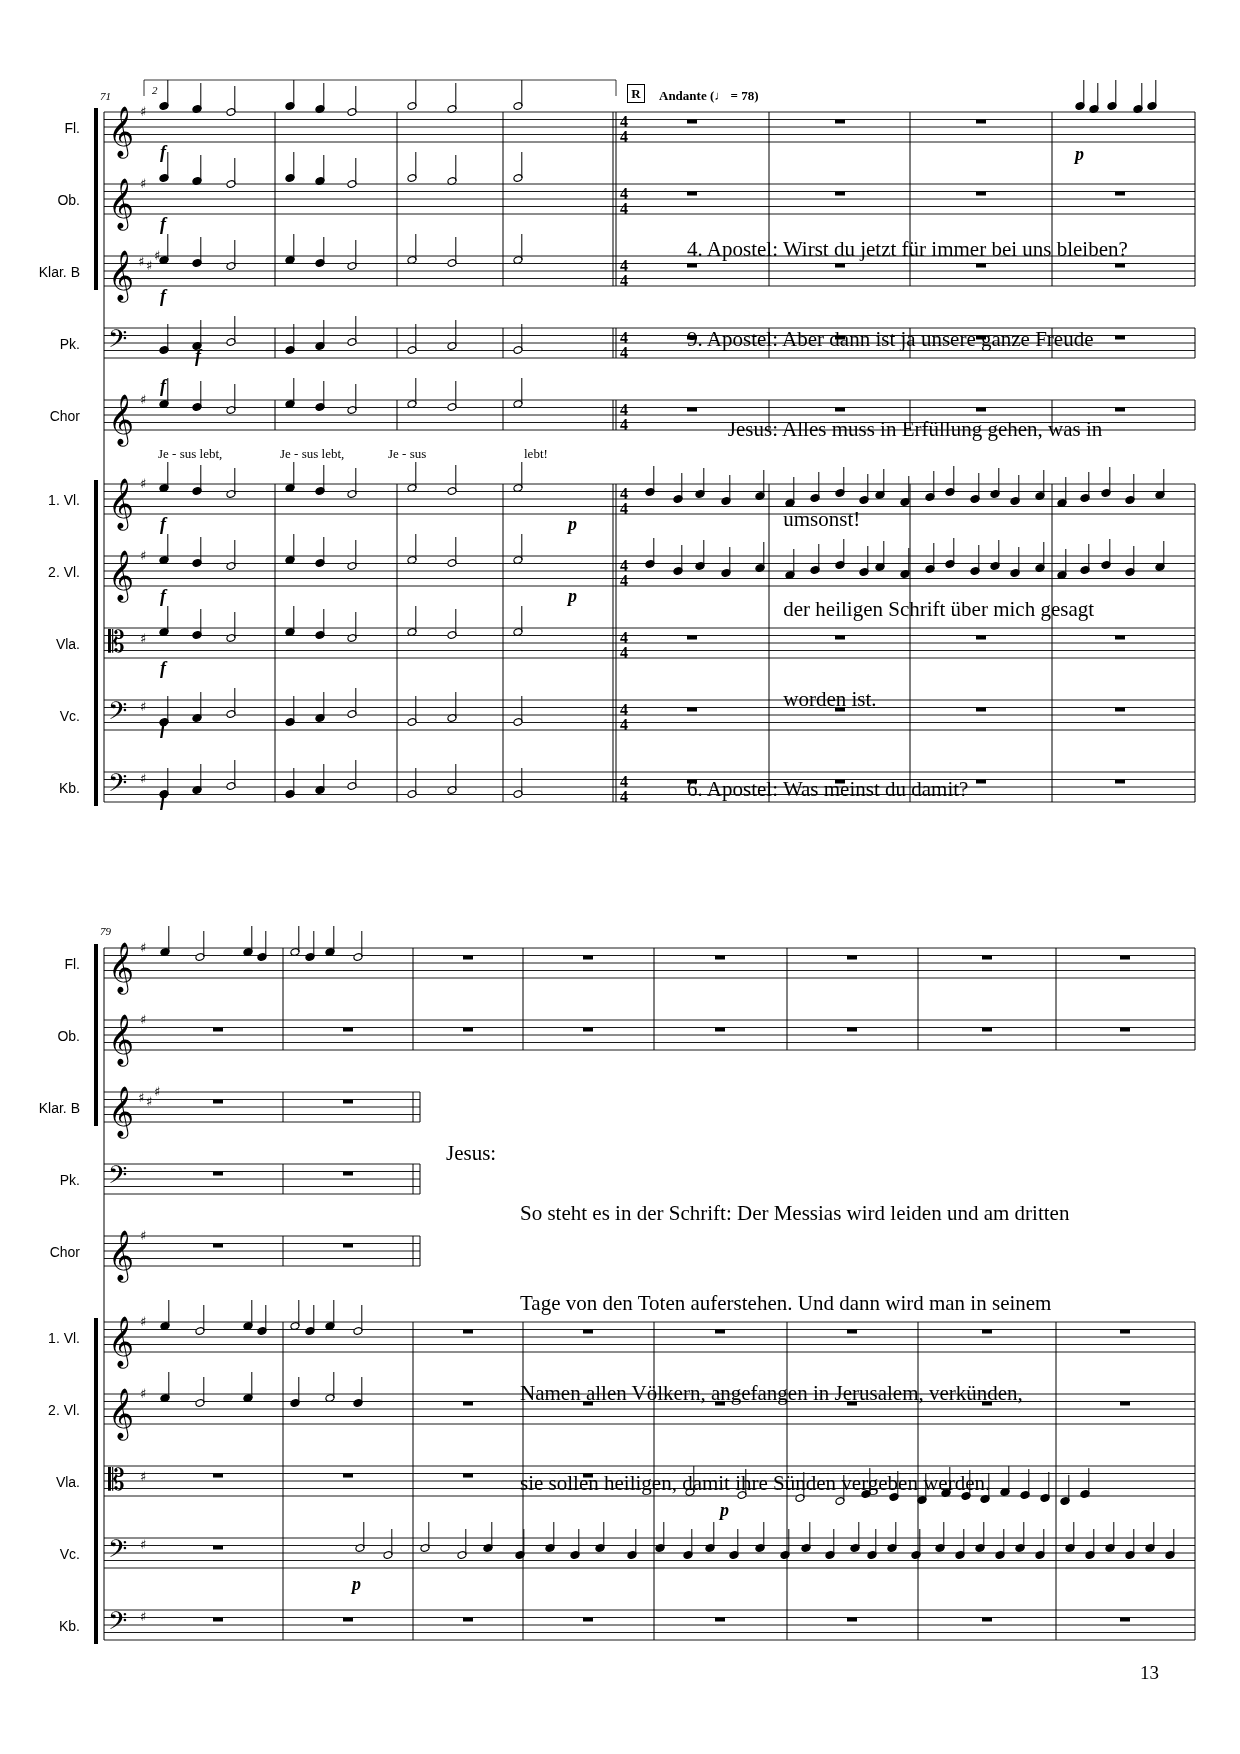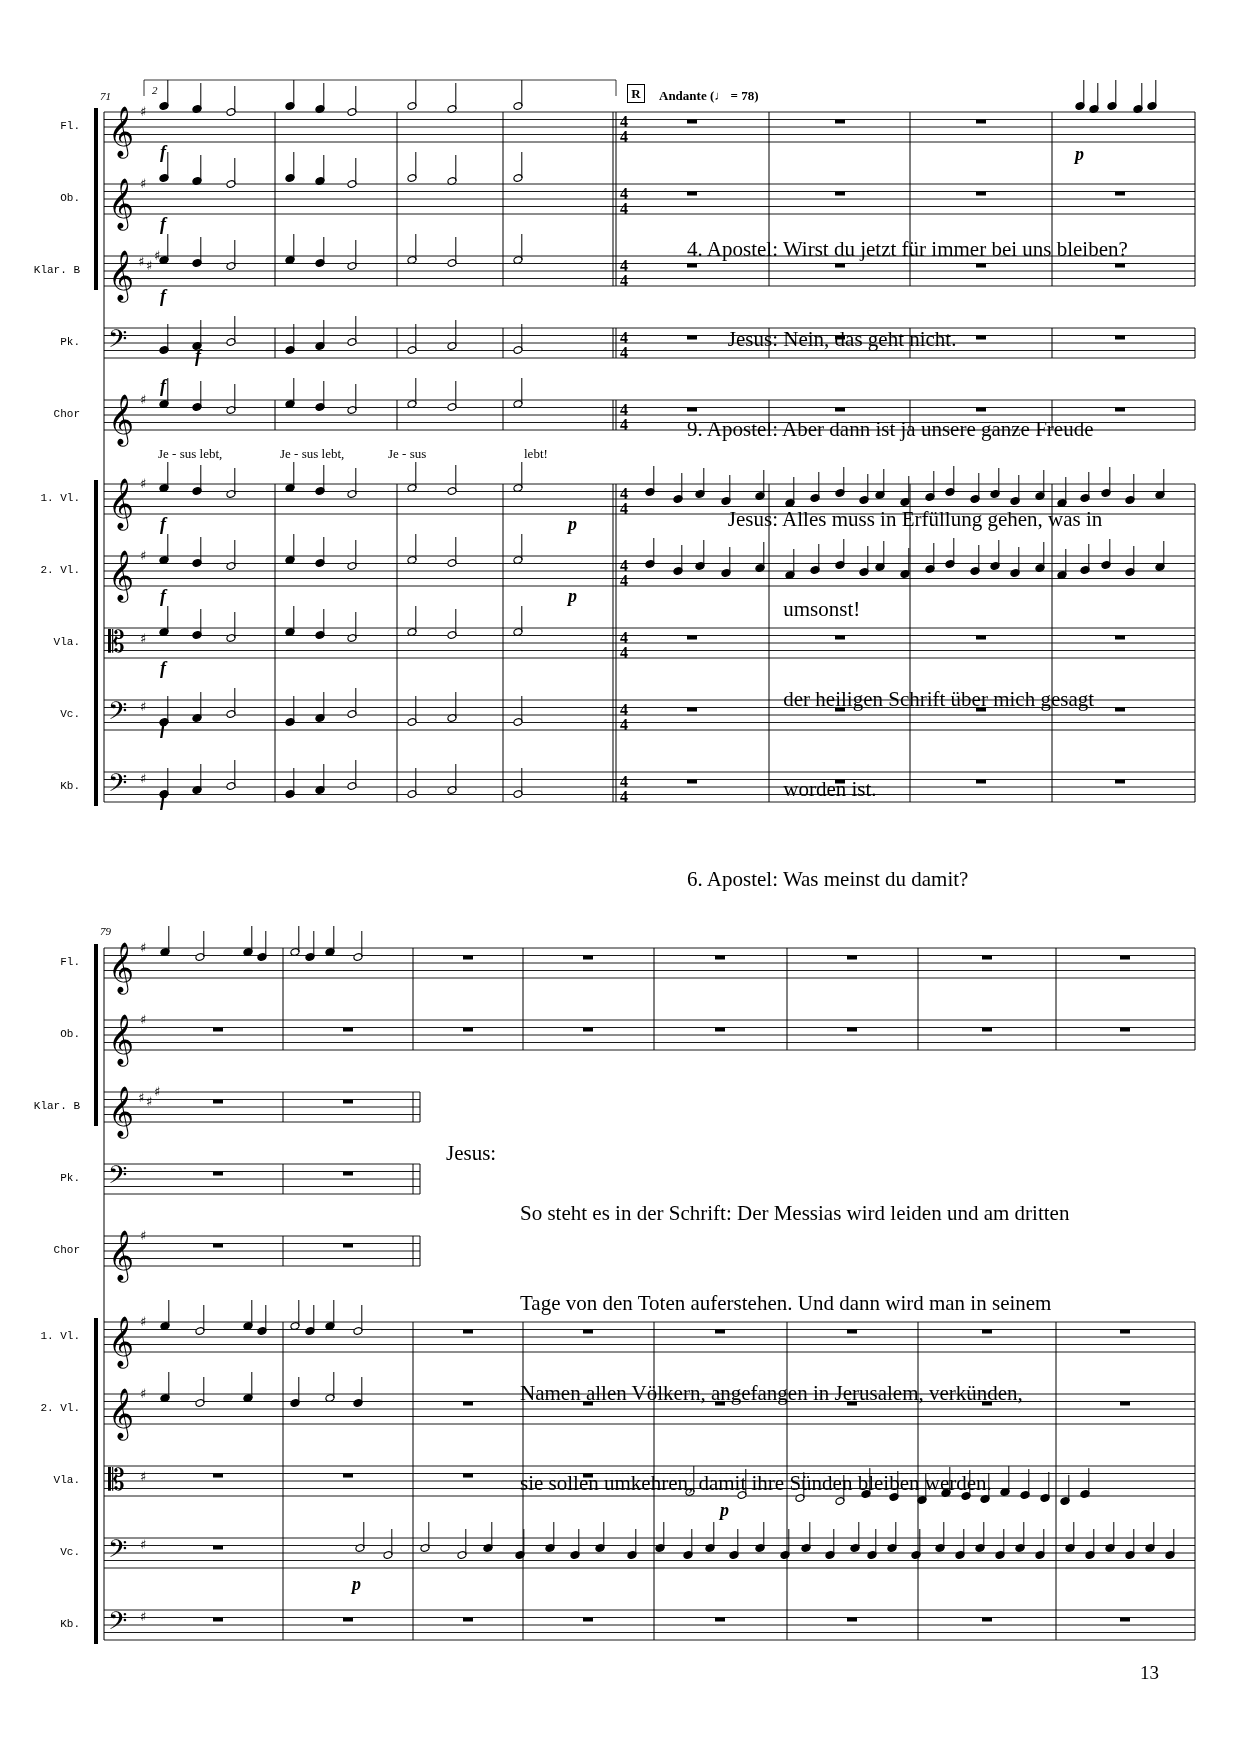--- a/index.html
+++ b/index.html
@@ -1,18 +1,18 @@
 <!DOCTYPE html>
 <html><head>
 <meta charset="utf-8">
 <style>
   html, body { margin: 0; padding: 0; background: #ffffff; }
   body { width: 1240px; height: 1754px; position: relative; overflow: hidden; font-family: "Liberation Serif", serif; color: #000; }
   #score { position: absolute; left: 0; top: 0; }
-  .instr { position: absolute; font-family: Liberation Mono, monospace; font-size: 11px; text-align: right; width: 80px; }
+  .instr { position: absolute; font-family: Liberation Sans, sans-serif; font-size: 14px; text-align: right; width: 80px; }
   .dialog { position: absolute; font-family: "Liberation Serif", serif; font-size: 21px; line-height: 30px; white-space: pre; }
   .dialog .spk { display: inline-block; text-align: right; }
   .lyric { position: absolute; font-family: "Liberation Serif", serif; font-size: 13px; }
   .tempo { position: absolute; font-family: "Liberation Serif", serif; font-size: 13px; font-weight: bold; }
   .rehearsal { position: absolute; border: 1px solid #000; font-family: "Liberation Serif", serif; font-weight: bold; font-size: 13px; width: 16px; height: 17px; text-align: center; line-height: 17px; }
   .mnum { position: absolute; font-family: "Liberation Serif", serif; font-style: italic; font-size: 11px; }
   .pagenum { position: absolute; font-family: Liberation Serif, serif; font-size: 19px; }
 </style>
 </head>
 <body>
@@ -795,36 +795,35 @@
     <div class="instr" style="left: 0px; top: 1618px;">Kb.</div>
   </div>
 
 <div class="lyric" style="left:158px;top:446px;">Je - sus lebt,</div>
 <div class="lyric" style="left:280px;top:446px;">Je - sus lebt,</div>
 <div class="lyric" style="left:388px;top:446px;">Je  -  sus</div>
 <div class="lyric" style="left:500px;top:446px;margin-left:24px;">lebt!</div>
 
 <div class="dialog" style="left:660px;top:174px;">
   <div><span class="spk" style="width:118px">4. Apostel:</span> <span>Wirst du jetzt für immer bei uns bleiben?</span></div>
-  <div><span class="spk" style="width:118px">Jesus:</span> <span>Nein, das geht nicht.</span></div>
   <div><span class="spk" style="width:118px">9. Apostel:</span> <span>Aber dann ist ja unsere ganze Freude</span></div>
   <div><span class="spk" style="width:118px">Jesus:</span> <span>Alles muss in Erfüllung gehen, was in</span></div>
   <div><span class="spk" style="width:118px"></span> <span>umsonst!</span></div>
   <div><span class="spk" style="width:118px"></span> <span>der heiligen Schrift über mich gesagt</span></div>
   <div><span class="spk" style="width:118px"></span> <span>worden ist.</span></div>
   <div><span class="spk" style="width:118px">6. Apostel:</span> <span>Was meinst du damit?</span></div>
 </div>
 
 <div class="mnum" style="left:100px;top:925px;">79</div>
 
 <div class="dialog" style="left:446px;top:1078px;">
   <div style="display:flex">
     <div style="width:74px">Jesus:</div>
     <div>
       <div>So steht es in der Schrift: Der Messias wird leiden und am dritten</div>
       <div>Tage von den Toten auferstehen. Und dann wird man in seinem</div>
       <div>Namen allen Völkern, angefangen in Jerusalem, verkünden,</div>
-      <div>sie sollen umkehren, damit ihre Sünden bleiben werden.</div>
+      <div>sie sollen heiligen, damit ihre Sünden vergeben werden.</div>
     </div>
   </div>
 </div>
 
 <div class="pagenum" style="left:1140px;top:1662px;">13</div>
 
 </body></html>

